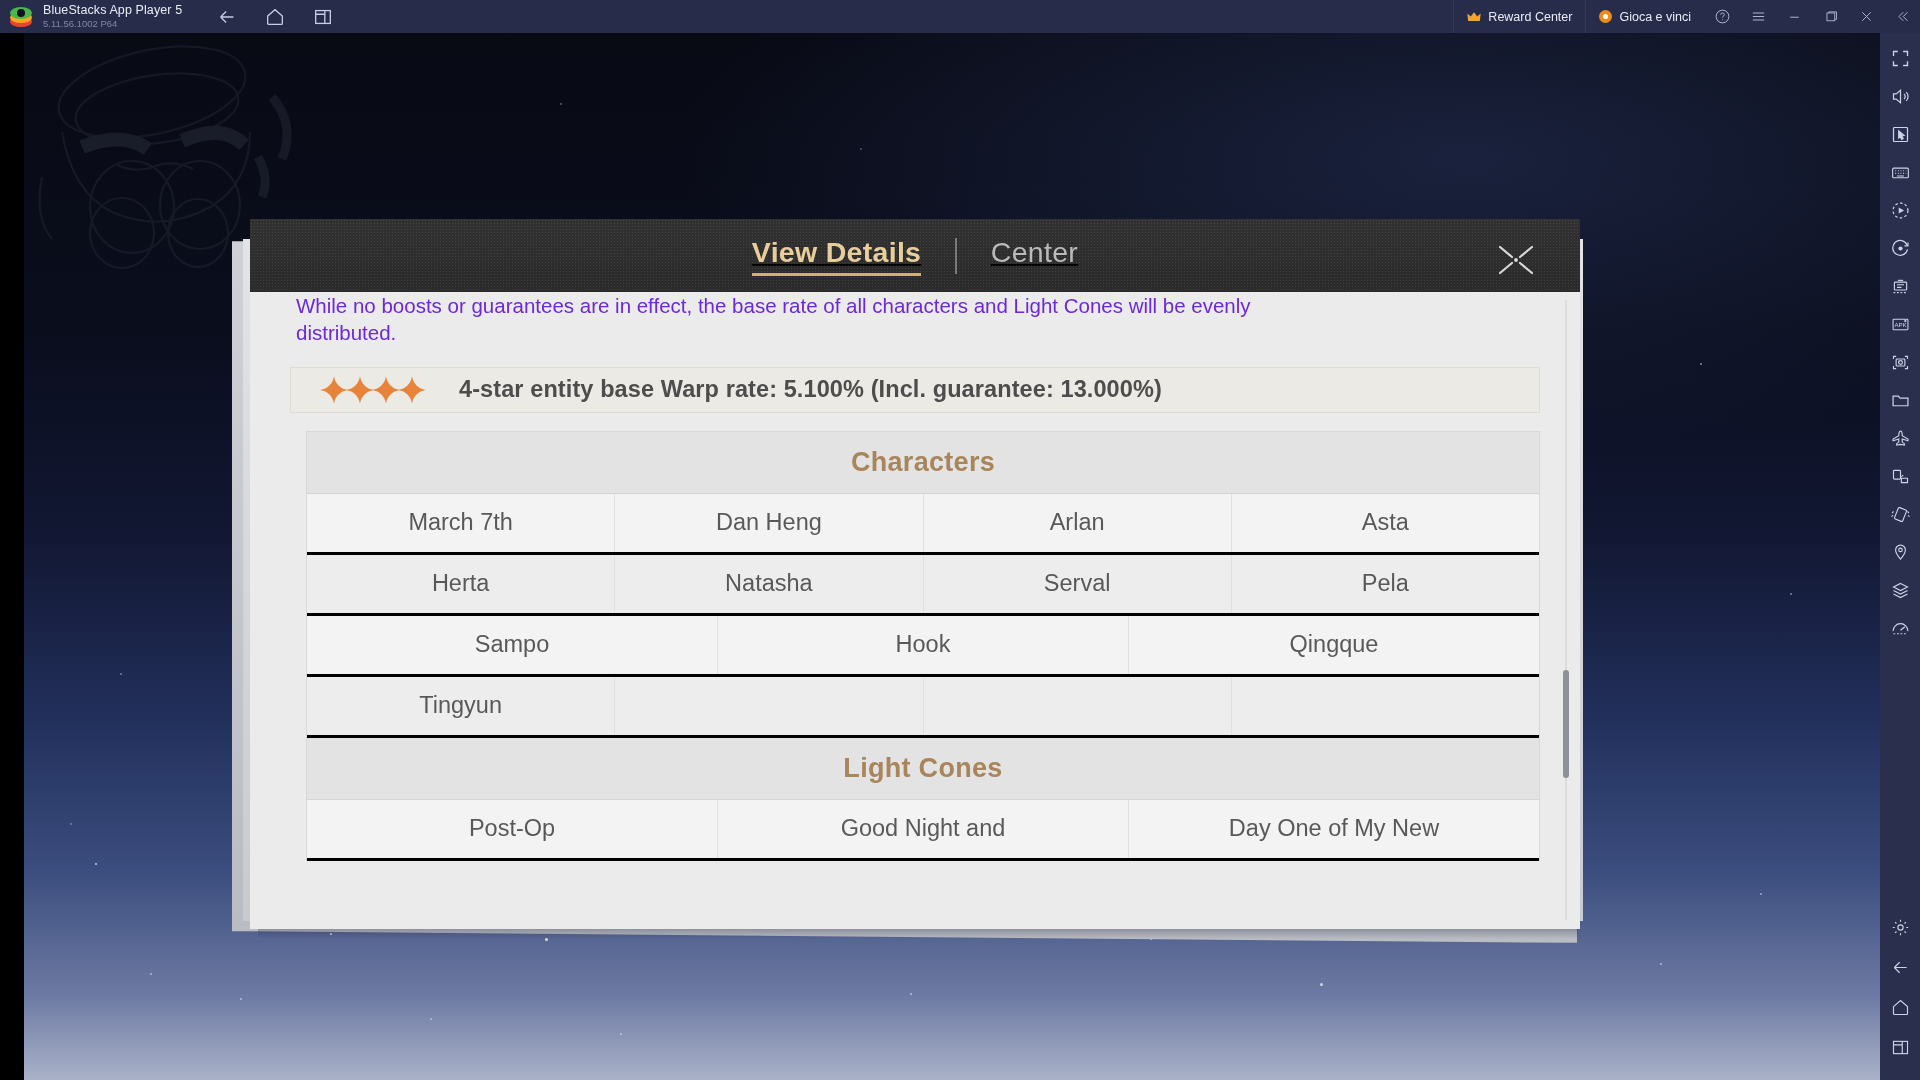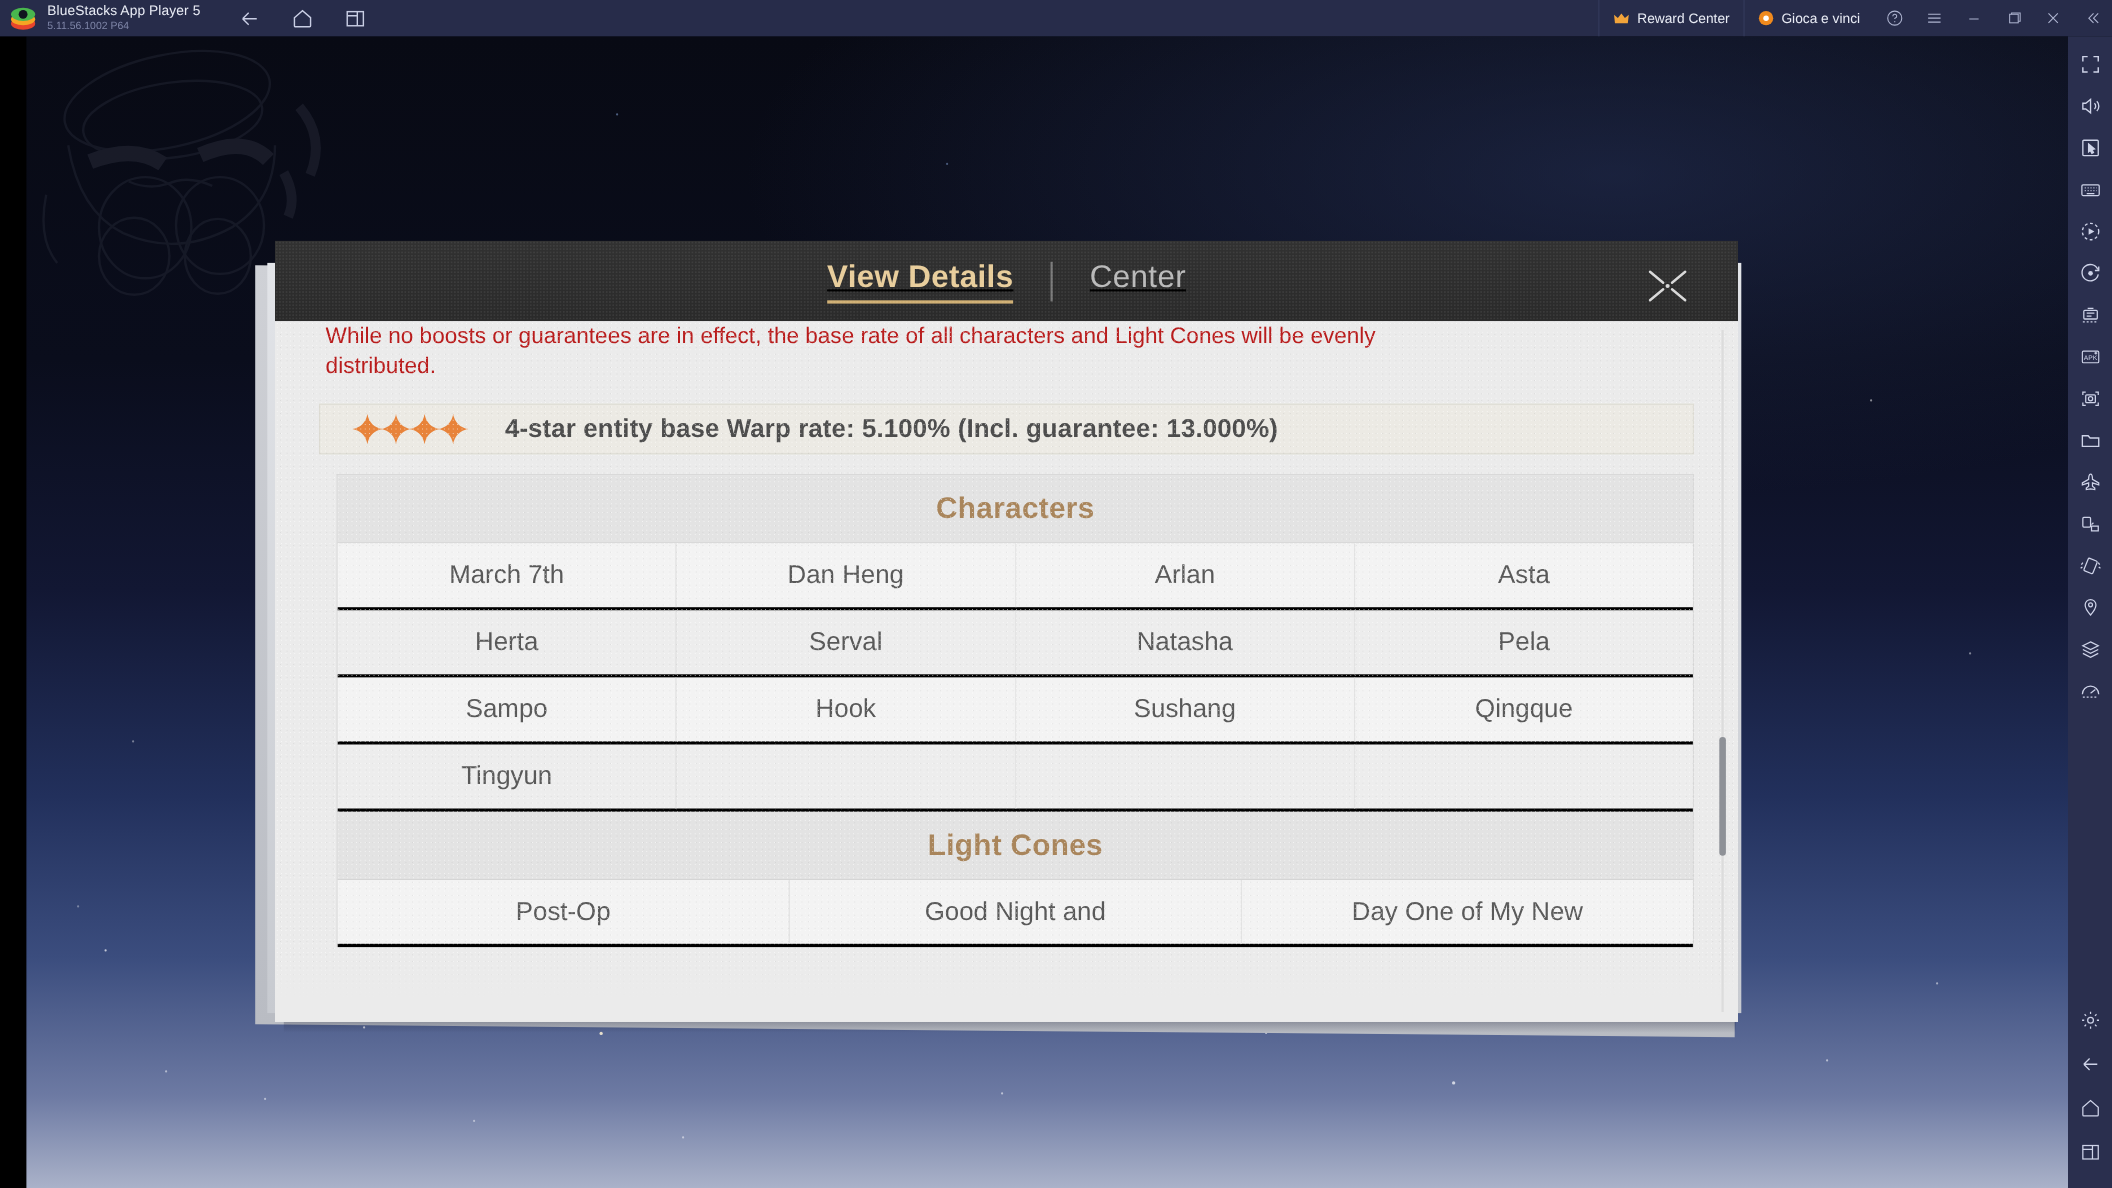--- a/index.html
+++ b/index.html
@@ -95,21 +95,21 @@
 
   #modal-body { position:relative; width:100%; height:637px;
     background:#ebebeb; overflow:hidden; }
   #modal-body:after{content:"";position:absolute;inset:0;
     background-image:radial-gradient(rgba(255,255,255,.85) 0.6px,transparent 0.7px),
                      radial-gradient(rgba(160,160,160,.25) 0.5px,transparent 0.6px);
     background-size:4px 4px, 6px 6px; background-position:0 0, 2px 3px;
     pointer-events:none; opacity:.85;}
   #content { position:absolute; left:0; top:-16px; width:100%; padding:0 40px; }
 
-  .desc { font-size:20.5px; color:#b91c1c; line-height:1.33;
+  .desc { font-size:20.5px; color:#6d28d9; line-height:1.33;
     padding:16px 6px 0 6px; width:1000px; }
 
   .rate-bar { margin-top:20px; height:46px; background:#eceae4;
     border:1px solid #dedcd4; display:flex; align-items:center;
     padding-left:28px; gap:36px; }
   .stars { display:flex; }
   .stars svg { width:30px; height:30px; margin-right:-4px; }
   .rate-txt { font-size:23.5px; color:#4d4d4d; font-weight:bold; letter-spacing:.1px; }
 
   .tbl { margin-top:18px; border:1px solid #d8d8d8; border-bottom:none;margin-left:16px; }
@@ -327,28 +327,27 @@
               <span>Characters</span>
             </div>
             <div class="trow">
               <div class="cell">March 7th</div>
               <div class="cell">Dan Heng</div>
               <div class="cell">Arlan</div>
               <div class="cell">Asta</div>
             </div>
             <div class="trow alt">
               <div class="cell">Herta</div>
+              <div class="cell">Natasha</div>
               <div class="cell">Serval</div>
-              <div class="cell">Natasha</div>
               <div class="cell">Pela</div>
             </div>
             <div class="trow">
               <div class="cell">Sampo</div>
               <div class="cell">Hook</div>
-              <div class="cell">Sushang</div>
               <div class="cell">Qingque</div>
             </div>
             <div class="trow alt">
               <div class="cell">Tingyun</div>
               <div class="cell empty"></div>
               <div class="cell empty"></div>
               <div class="cell empty"></div>
             </div>
           </div>
 

